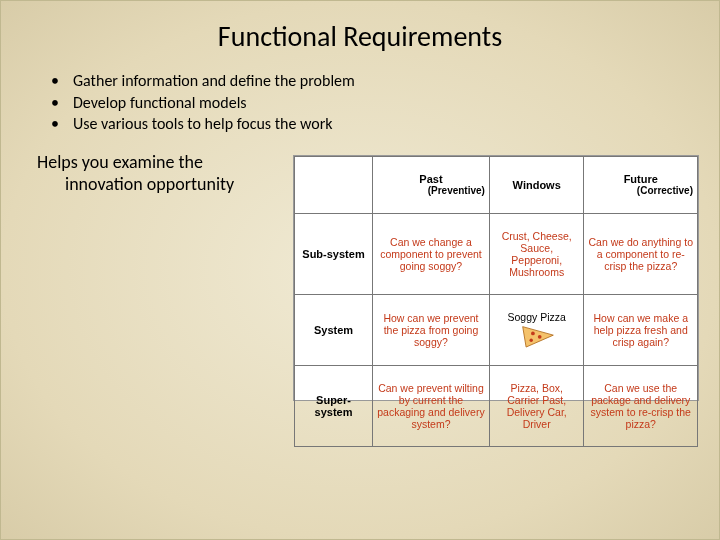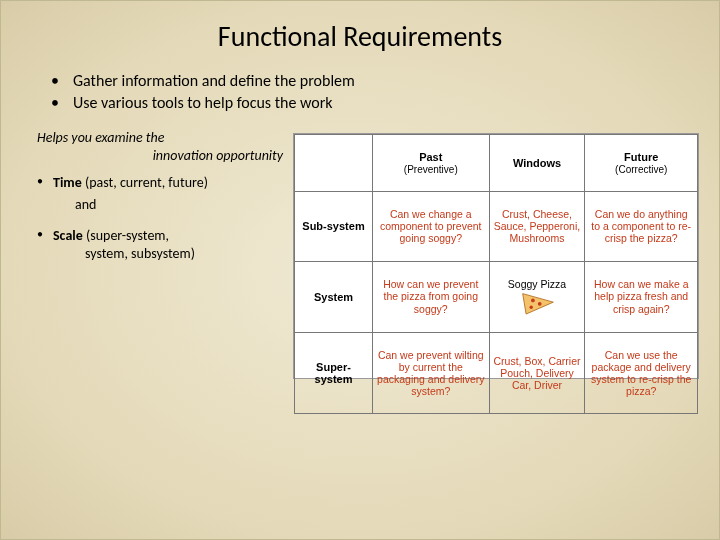--- a/index.html
+++ b/index.html
@@ -42,26 +42,25 @@
   }
   .left-col {
     flex: 0 0 250px;
   }
   .subhead {
     font-size: 22px;
     font-weight: 700;
     padding: 0 0 8px 24px;
   }
   .lead {
-    font-size: 14px;
+    font-size: 18px;
     padding: 0 0 10px 4px;
     line-height: 1.25;
-    font-style: italic;
   }
-  .lead .ind { display: block; padding-left: 28px; text-align: right; }
+  .lead .ind { display: block; padding-left: 28px; }
   .sub-bullets {
     font-size: 14px;
     padding-left: 4px;
   }
   .sub-bullets li {
     list-style: none;
     position: relative;
     padding-left: 16px;
     margin-bottom: 6px;
     line-height: 1.3;
@@ -88,56 +87,47 @@
     font-size: 10.5px;
     font-family: Arial, sans-serif;
   }
   td, th {
     border: 1px solid #777;
     padding: 16px 4px;
     text-align: center;
     vertical-align: middle;
   }
   th.col { font-weight: 700; font-size: 11px; line-height: 1.15; color: #000; }
-  th.col .sub { display:block; font-weight:400; font-size:10px; }
+  th.col .sub { display:block; font-weight:700; font-size:10px;text-align:right; }
   th.row { font-weight: 700; font-size: 11px; width: 78px; }
   td.cell { color: #c43a1a; line-height: 1.15; }
   td.center { color: #000; font-weight:400; position: relative; }
   .pizza {
     display:inline-block; width:34px; height:26px; position:relative; vertical-align:middle; margin-left:2px;
   }
   .pizza svg { width:100%; height:100%; }
   .cornercell { background:#fff; }
 </style>
 </head>
 <body>
 
 <h1 class="title">Functional Requirements</h1>
 
 <ul class="main-bullets">
   <li>Gather information and define the problem</li>
+  <li>Develop functional models</li>
   <li>Use various tools to help focus the work</li>
 </ul>
 
 <div class="lower">
   <div class="left-col">
     <div class="lead">
       <span>Helps you examine the</span>
       <span class="ind">innovation opportunity</span>
     </div>
-    <ul class="sub-bullets">
-      <li>
-        <span class="dim">Time</span><span class="paren"> (past, current, future)</span>
-        <span class="and">and</span>
-      </li>
-      <li>
-        <span class="dim">Scale</span><span class="paren"> (super-system,</span>
-        <span class="sc paren">system, subsystem)</span>
-      </li>
-    </ul>
   </div>
 
   <div class="tbl-wrap">
     <table>
       <tbody>
           <tr>
         <th class="cornercell"></th>
         <th class="col">
           <span>Past</span>
           <span class="sub">(Preventive)</span>
@@ -169,19 +159,19 @@
                   <circle cx="22" cy="16" r="2.2" fill="#c43a1a"></circle>
                   <circle cx="12" cy="20" r="2" fill="#c43a1a"></circle>
                 </svg>
           </span>
         </td>
         <td class="cell">How can we make a help pizza fresh and crisp again?</td>
       </tr>
       <tr>
         <th class="row">Super-system</th>
         <td class="cell">Can we prevent wilting by current the packaging and delivery system?</td>
-        <td class="cell">Crust, Box, Carrier Pouch, Delivery Car, Driver</td>
+        <td class="cell">Pizza, Box, Carrier Past, Delivery Car, Driver</td>
         <td class="cell">Can we use the package and delivery system to re-crisp the pizza?</td>
       </tr>
     </tbody>
       </table>
   </div>
 </div>
 
 </body></html>

